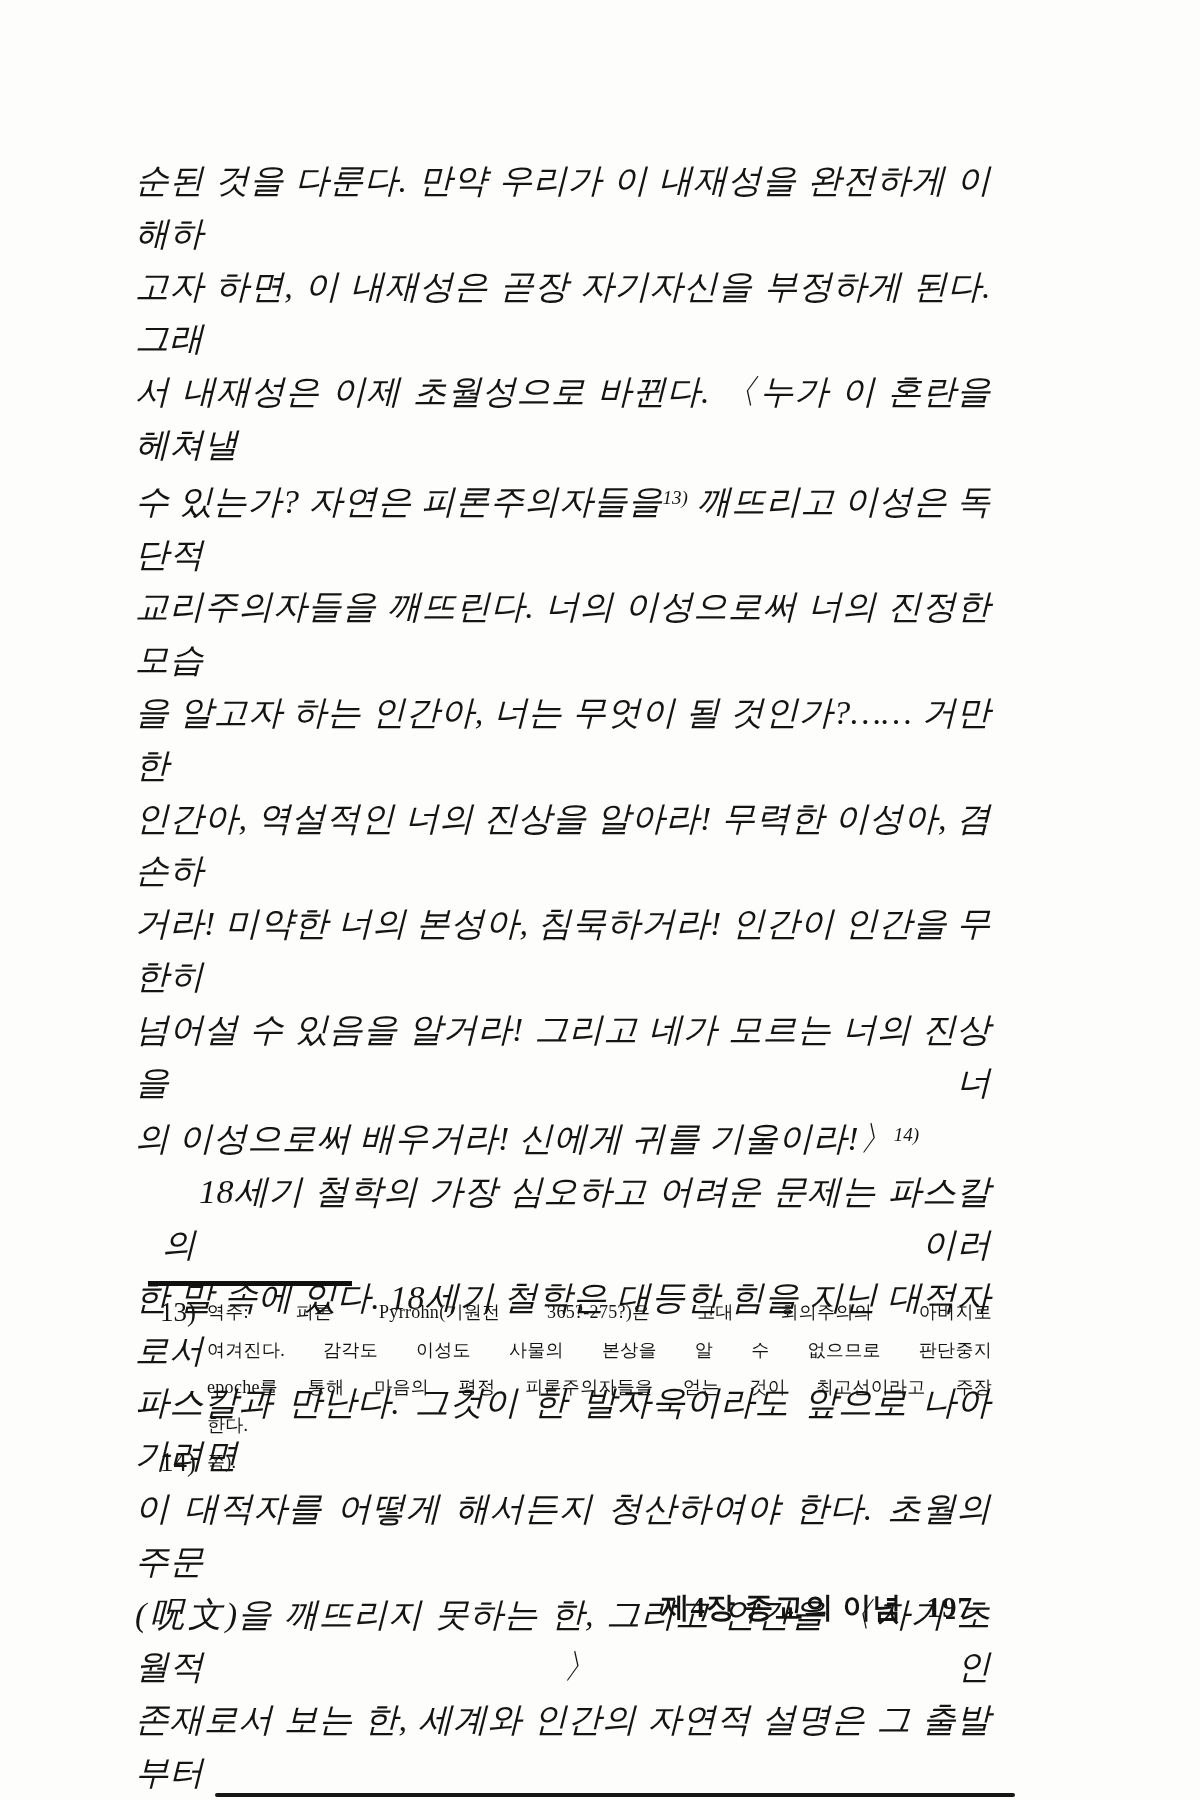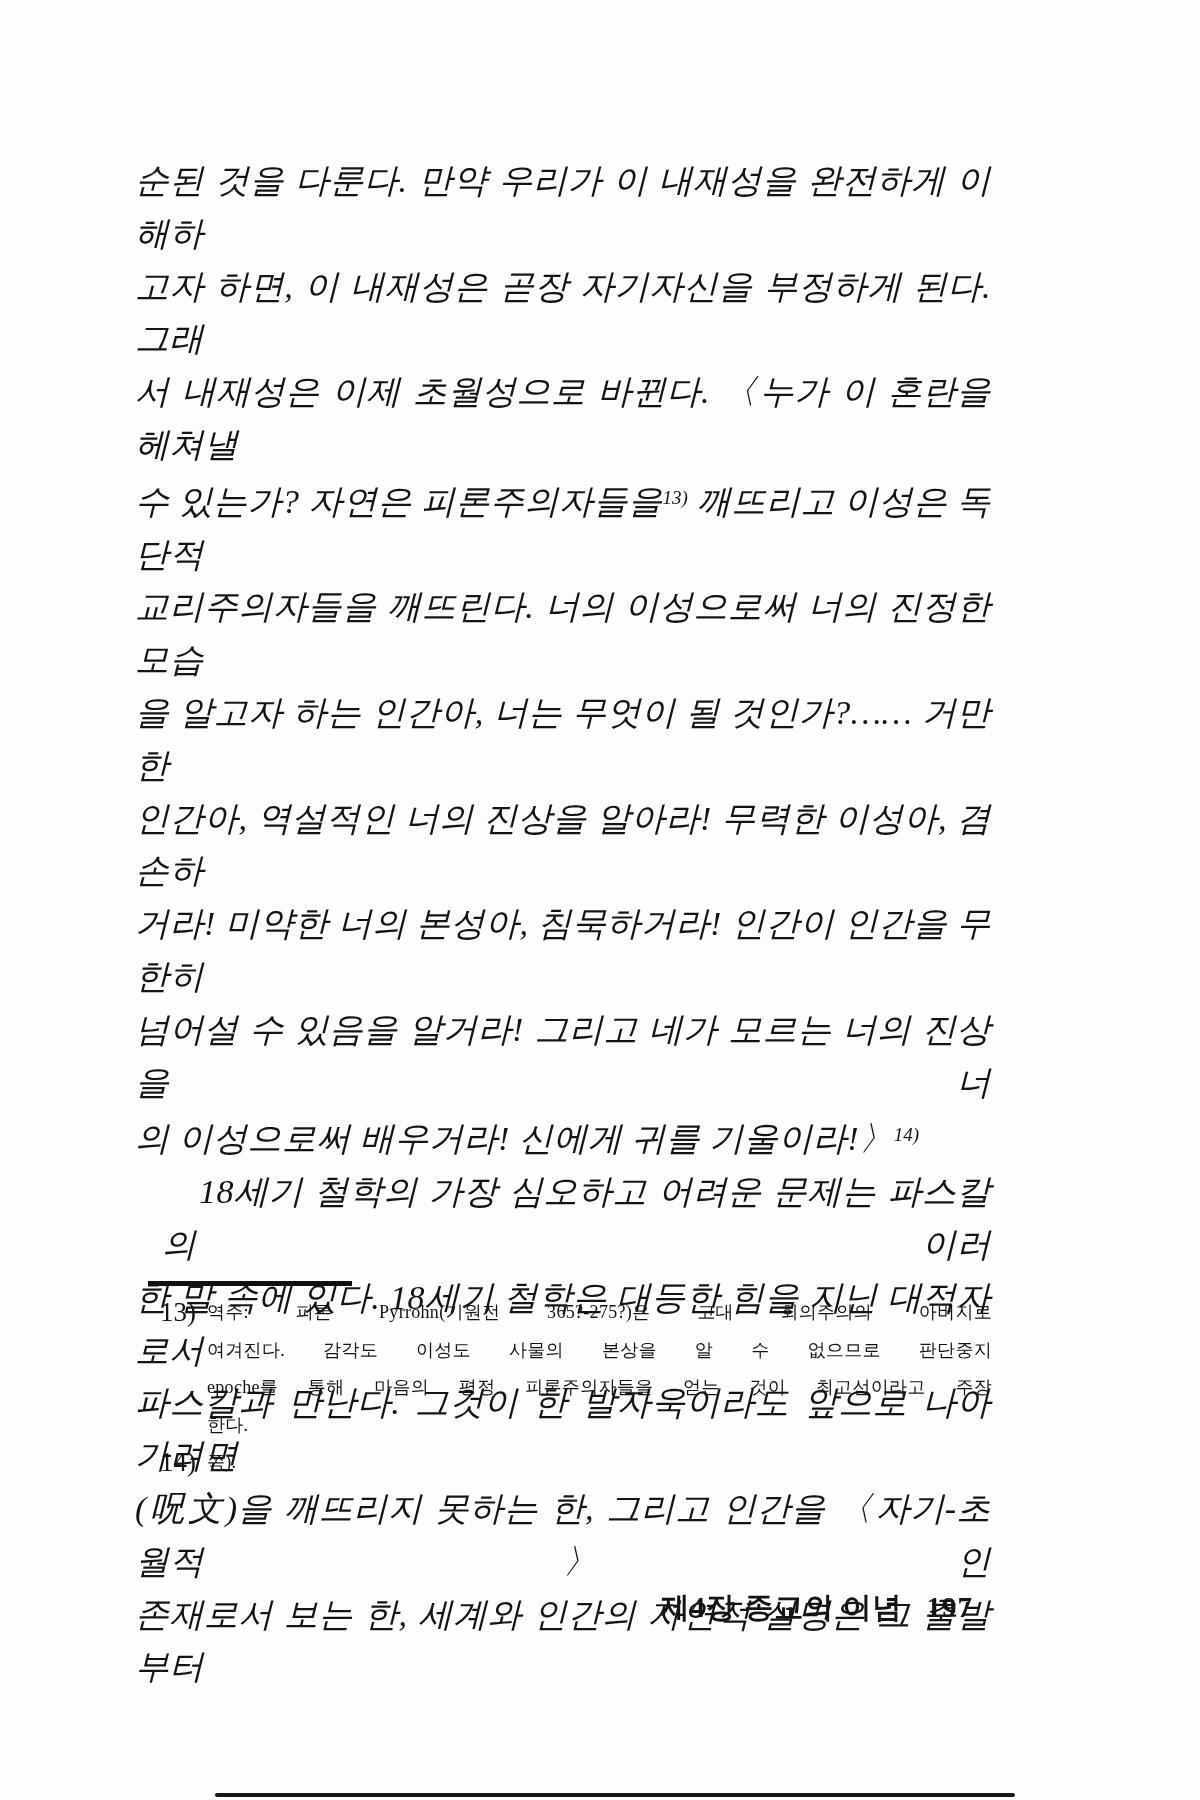--- a/index.html
+++ b/index.html
@@ -104,20 +104,21 @@
       <div class="line"><span>수 있는가? 자연은 피론주의자들을</span><span class="sup">13)</span><span> 깨뜨리고 이성은 독단적</span></div>
       <div class="line"><span>교리주의자들을 깨뜨린다. 너의 이성으로써 너의 진정한 모습</span></div>
       <div class="line"><span>을 알고자 하는 인간아, 너는 무엇이 될 것인가?…… 거만한</span></div>
       <div class="line"><span>인간아, 역설적인 너의 진상을 알아라! 무력한 이성아, 겸손하</span></div>
       <div class="line"><span>거라! 미약한 너의 본성아, 침묵하거라! 인간이 인간을 무한히</span></div>
       <div class="line"><span>넘어설 수 있음을 알거라! 그리고 네가 모르는 너의 진상을 너</span></div>
       <div class="line end"><span>의 이성으로써 배우거라! 신에게 귀를 기울이라!〉</span><span class="sup">14)</span></div>
       <div class="line indent"><span>18세기 철학의 가장 심오하고 어려운 문제는 파스칼의 이러</span></div>
       <div class="line"><span>한 말 속에 있다. 18세기 철학은 대등한 힘을 지닌 대적자로서</span></div>
       <div class="line"><span>파스칼과 만난다. 그것이 한 발자욱이라도 앞으로 나아가려면</span></div>
+      <div class="line"><span>이 대적자를 어떻게 해서든지 청산하여야 한다. 초월의 주문</span></div>
       <div class="line"><span>(呪文)을 깨뜨리지 못하는 한, 그리고 인간을 〈자기-초월적〉인</span></div>
       <div class="line"><span>존재로서 보는 한, 세계와 인간의 자연적 설명은 그 출발부터</span></div>
       <div class="line"></div>
     </div>
 
   <div class="fn-rule"></div>
 
   <div class="footnotes">
       <div class="footnote">
         <span class="fn-label">13)</span>

